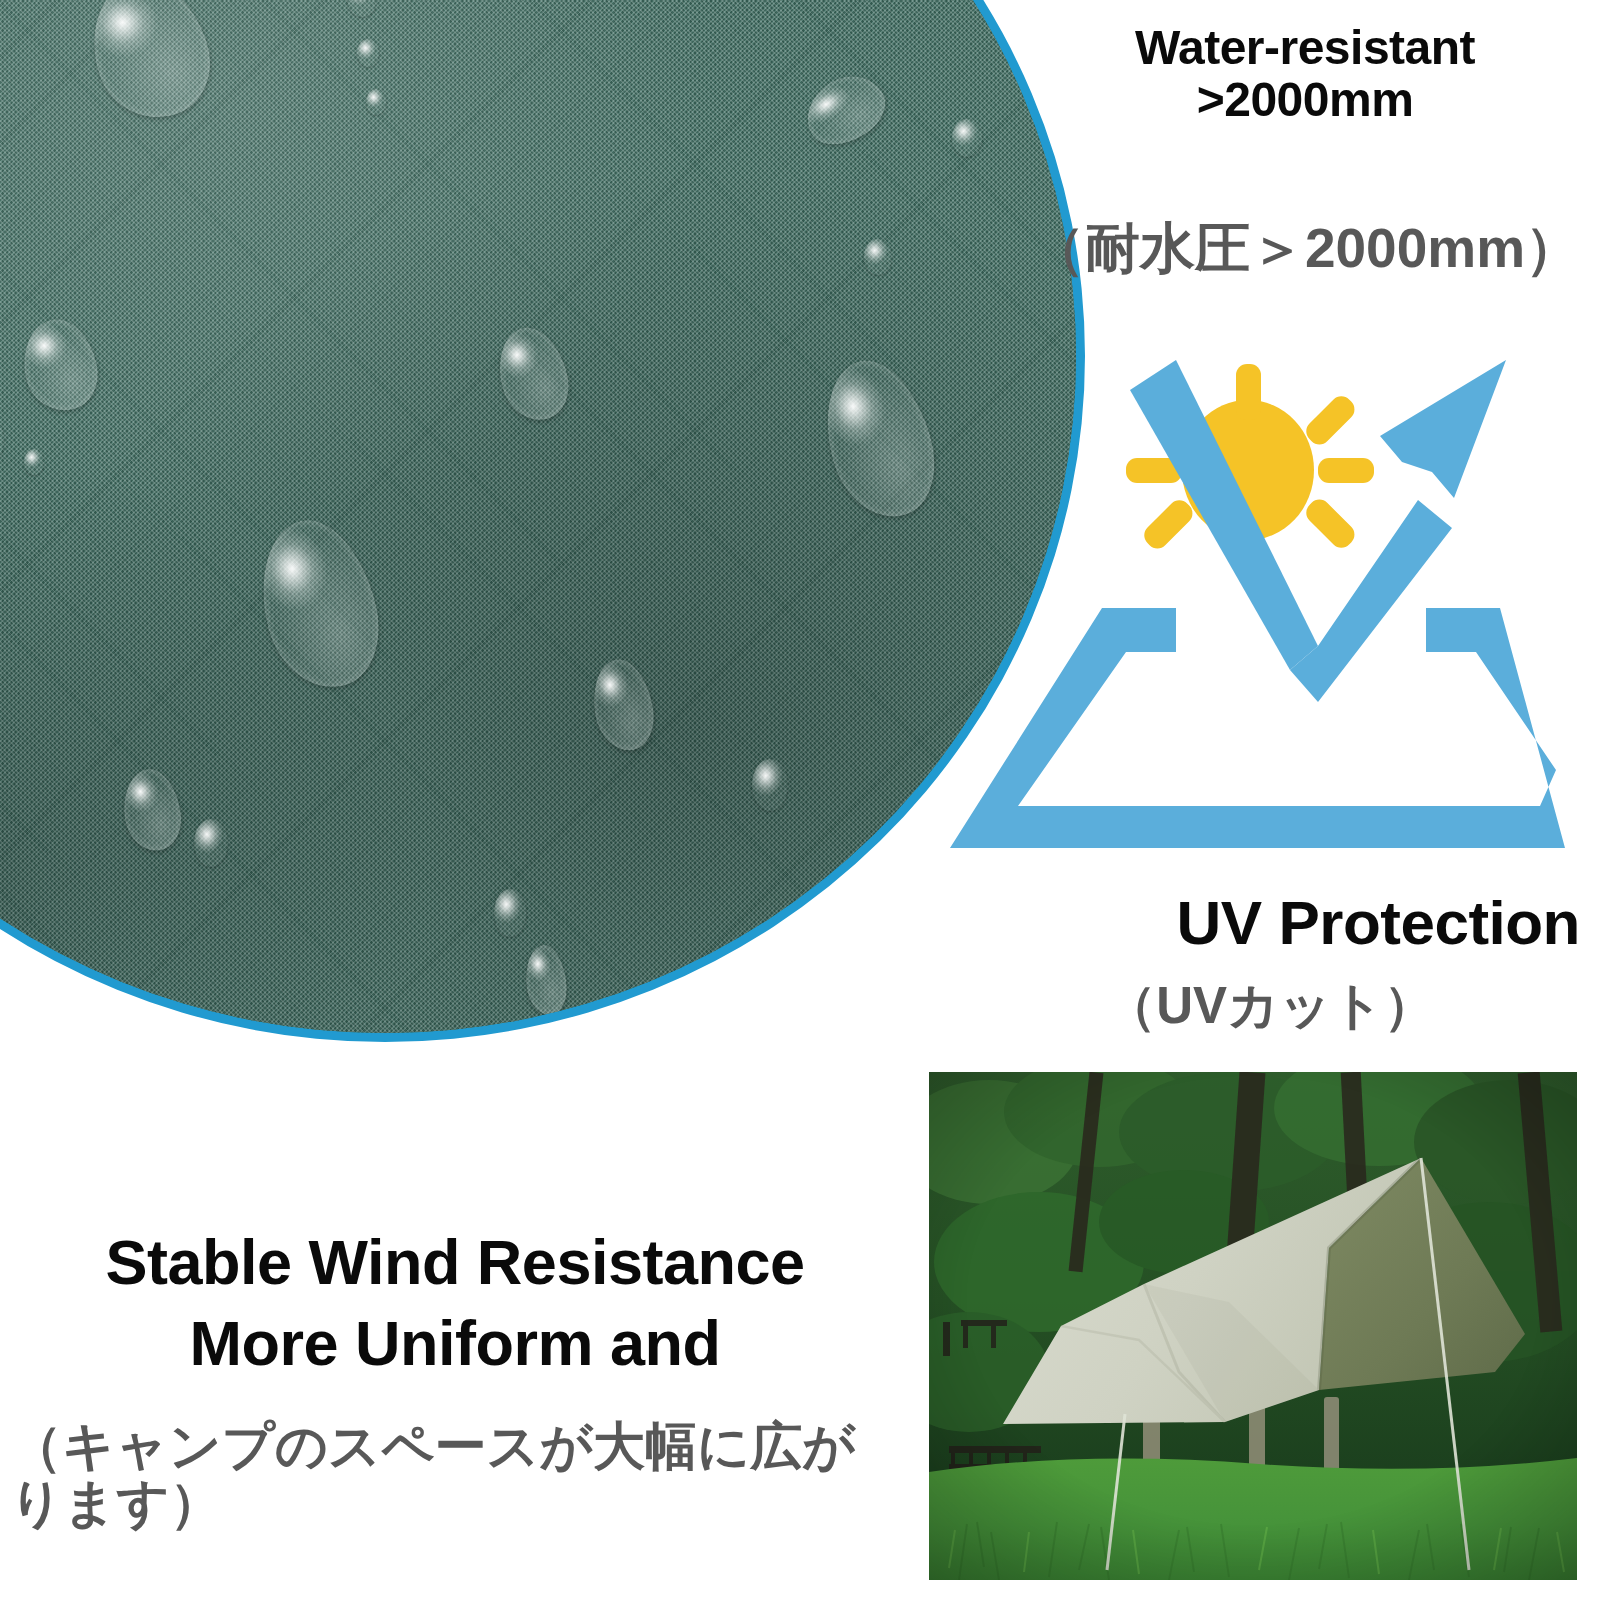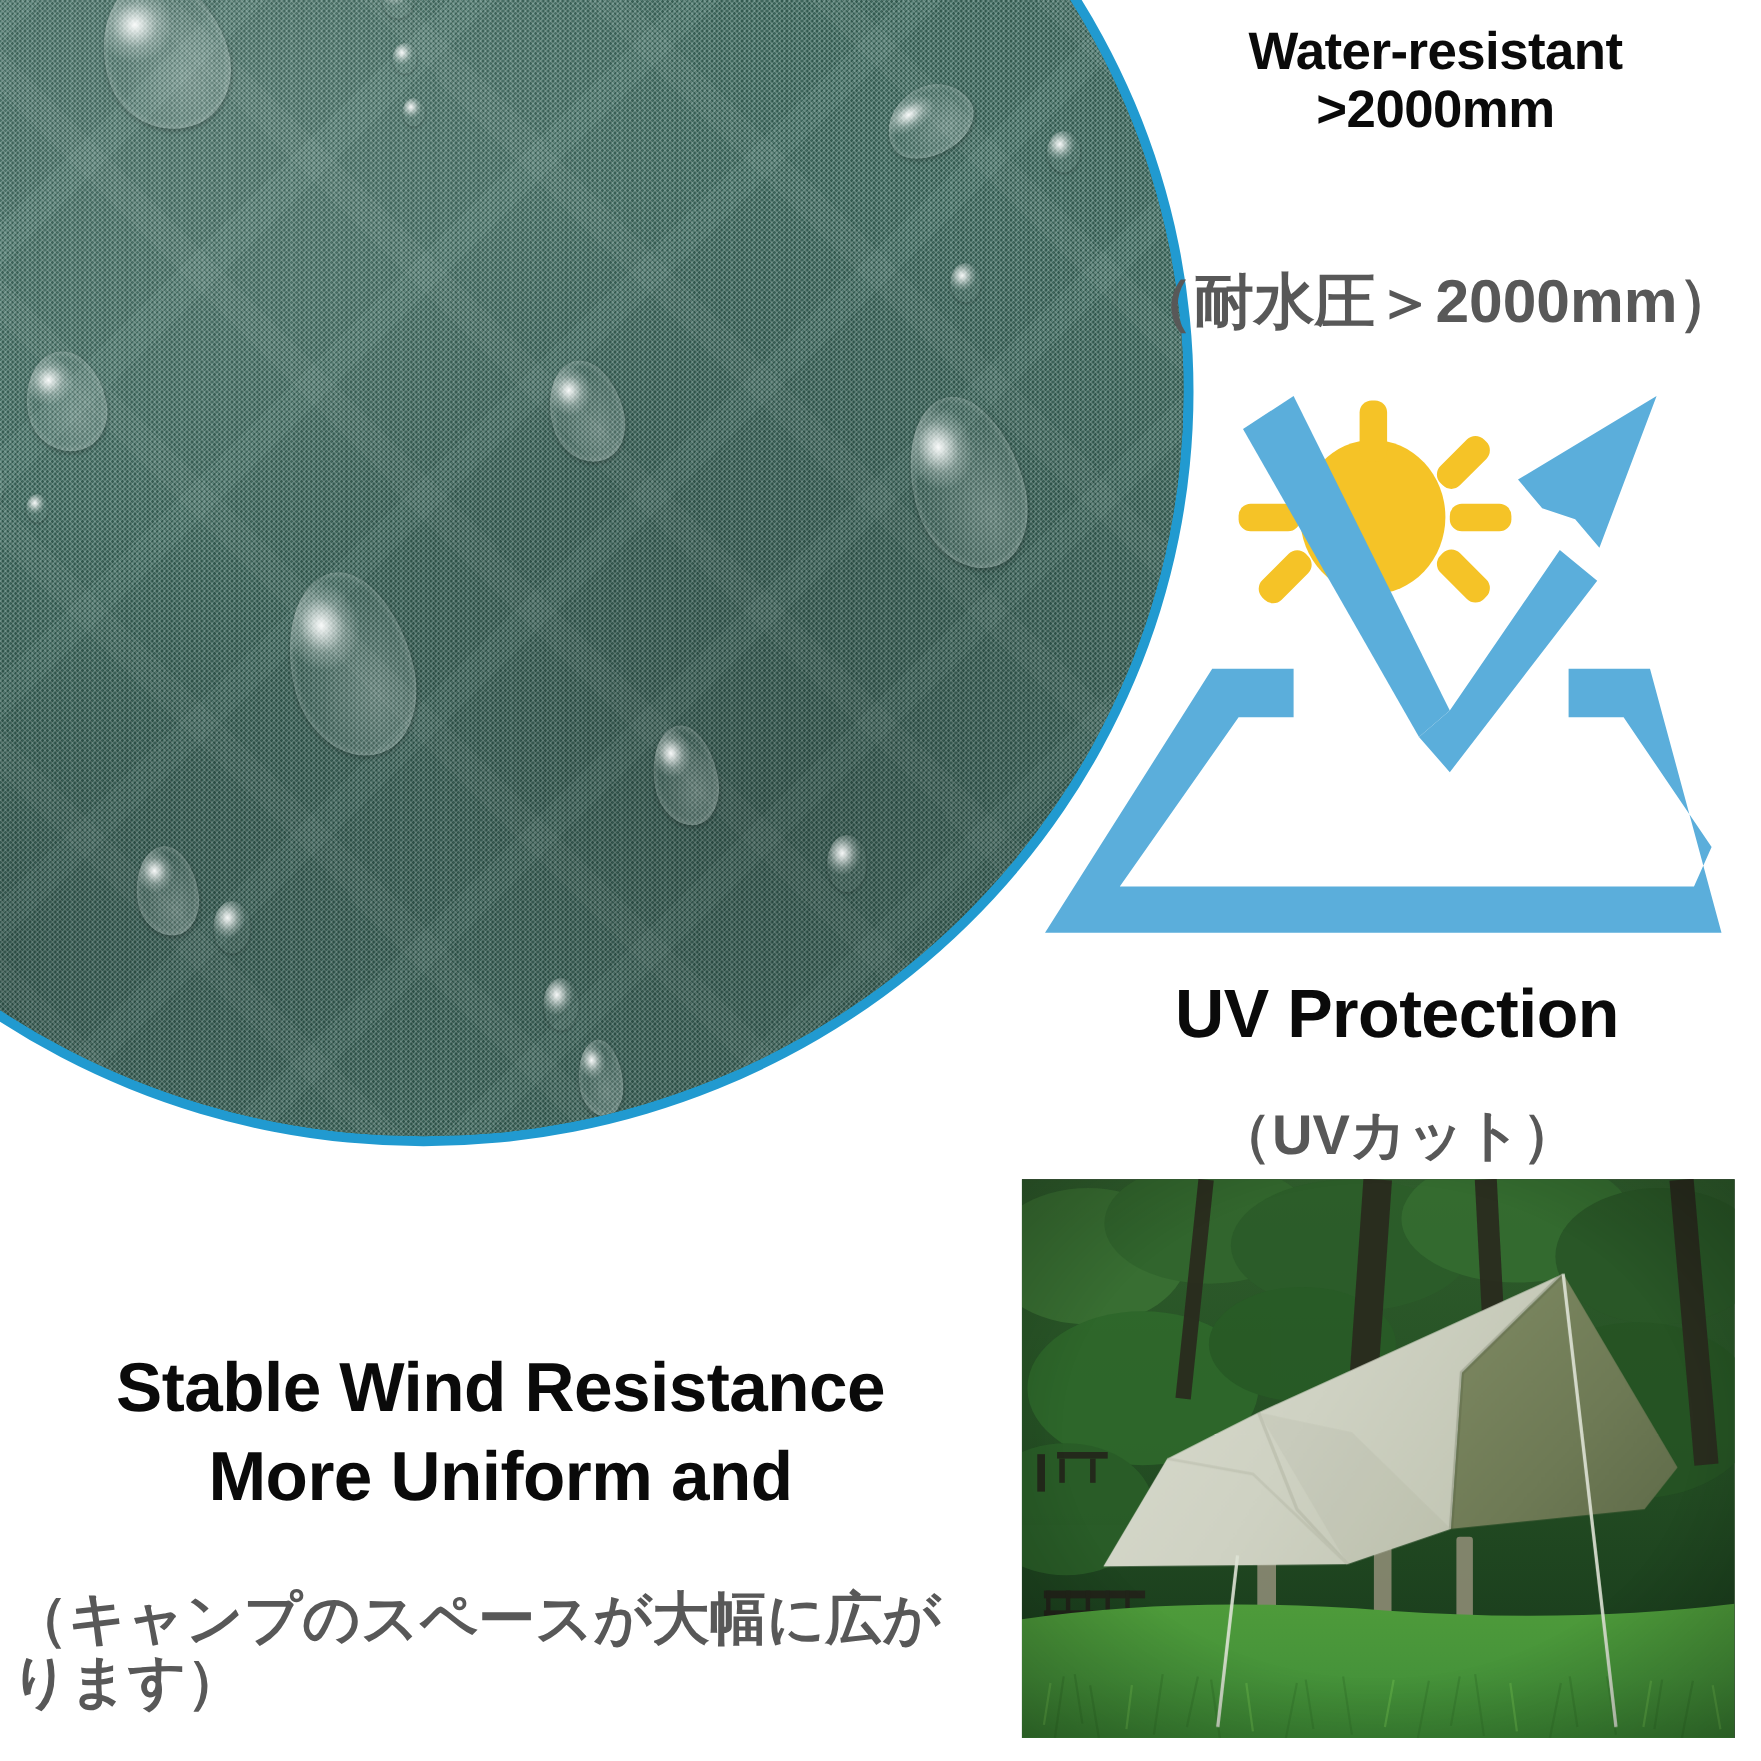--- a/index.html
+++ b/index.html
@@ -78,21 +78,20 @@
     color: #0a0a0a;
     font-weight: bold;
     line-height: 1.08;
     letter-spacing: -0.5px;
   }
   .subline {
     position: absolute;
     color: #585858;
     font-weight: bold;
     line-height: 1.1;
-    margin-top: 26px;
   }
 
   #wr-title {
     left: 1010px;
     top: 22px;
     width: 590px;
     text-align: center;
     font-size: 48px;
   }
   #wr-sub {
@@ -100,21 +99,21 @@
     top: 218px;
     width: 590px;
     text-align: center;
     font-size: 55px;
   }
 
   #uv-title {
     left: 960px;
     top: 890px;
     width: 620px;
-    text-align: center;
+    text-align: right;
     font-size: 62px;
   }
   #uv-sub {
     left: 960px;
     top: 978px;
     width: 620px;
     text-align: center;
     font-size: 51px;
   }
 

